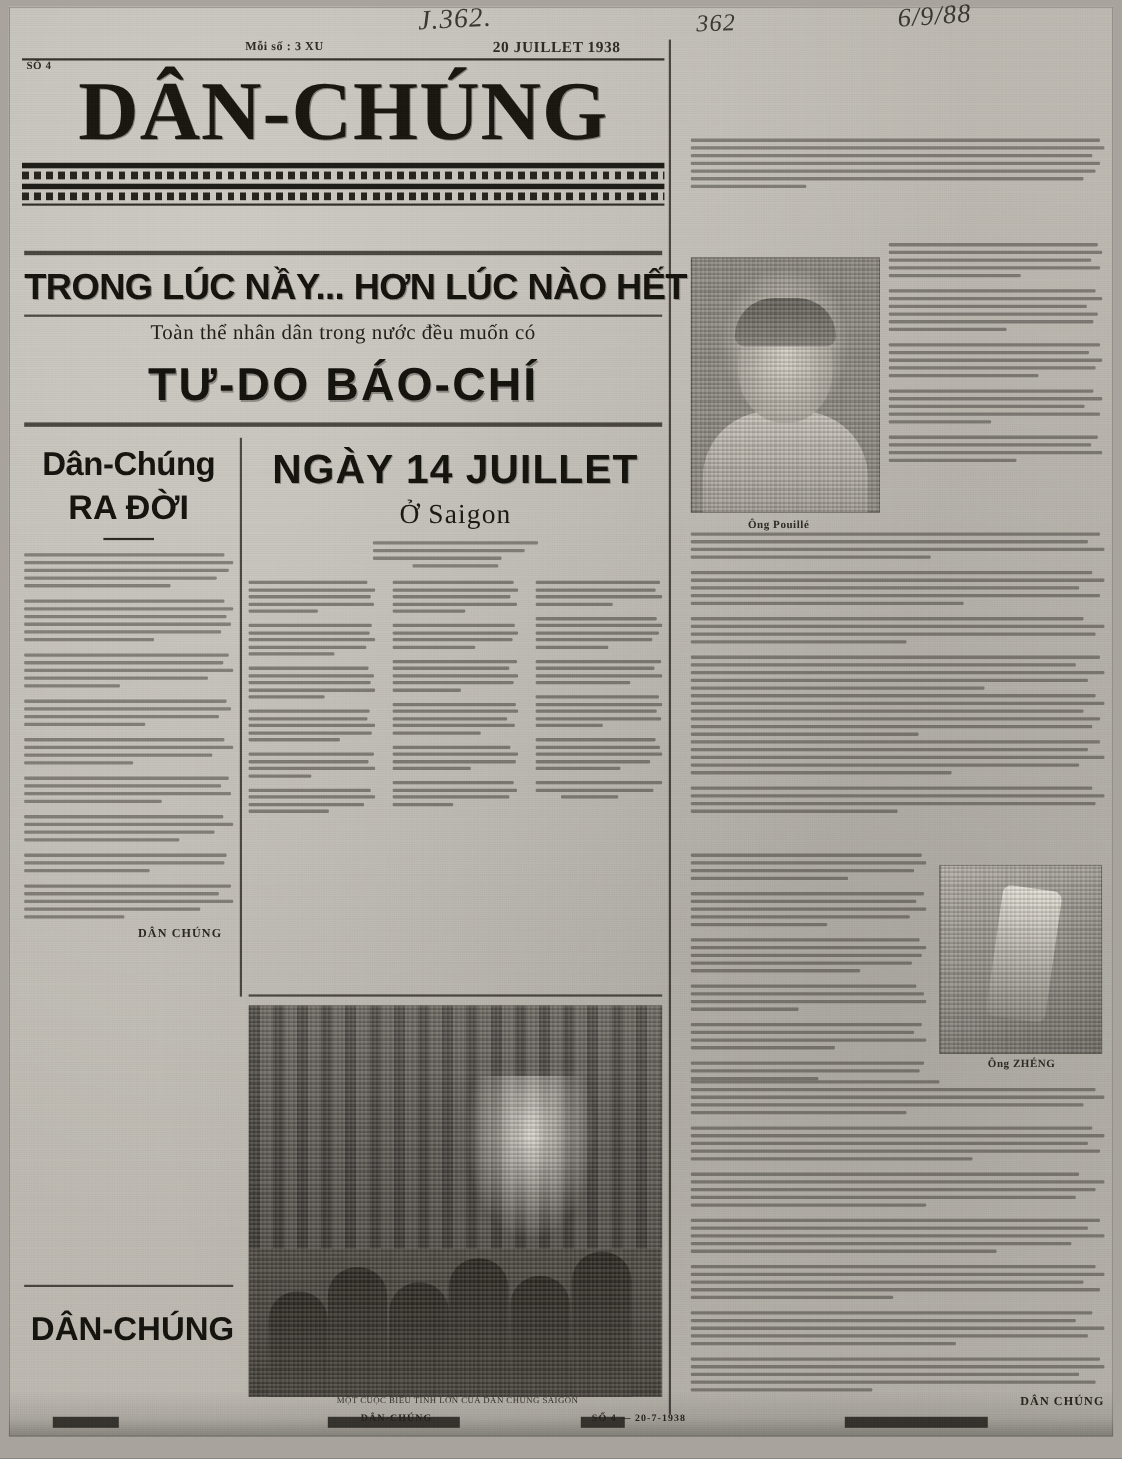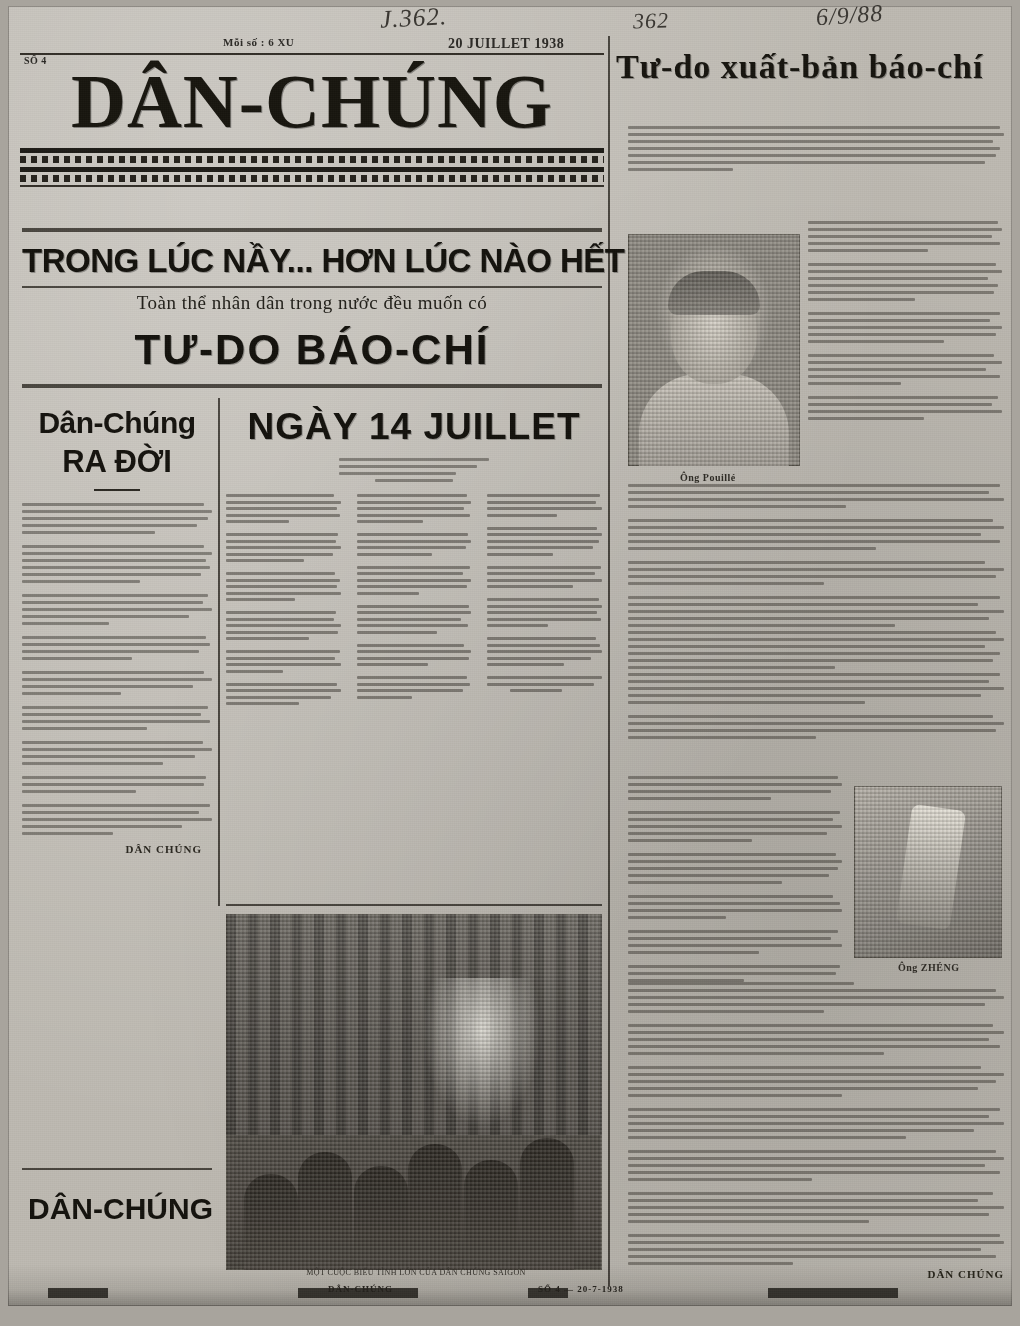--- a/index.html
+++ b/index.html
@@ -303,36 +303,35 @@
   <div class="paper">
 
     <div class="topstrip">
       <div class="hand h1">J.362.</div>
       <div class="hand h2">362</div>
       <div class="hand h3">6/9/88</div>
     </div>
 
     <div class="meta-row">
       <span class="m-left">SỐ 4</span>
-      <span class="m-mid">Mỗi số : 6 XU</span>
+      <span class="m-mid">Mỗi số : 3 XU</span>
       <span class="m-right">20 JUILLET 1938</span>
     </div>
 
     <div class="masthead">
       <div class="rule-thin"></div>
       <div class="masthead-title">DÂN-CHÚNG</div>
       <div class="rule-thick"></div>
       <div class="rule-dots"></div>
       <div class="rule-thick"></div>
       <div class="rule-dots"></div>
       <div class="rule-thin"></div>
     </div>
 
     <div class="rt-head">
-      <div class="rt-title">Tư-do  xuất-bản  báo-chí</div>
     </div>
 
     <div class="vrule" style="left:600px; top:30px; height:1250px;"></div>
 
     <div class="hrule" style="left:14px; top:222px; width:580px; height:4px;"></div>
     <div class="banner1">TRONG LÚC NẦY... HƠN LÚC NÀO HẾT</div>
     <div class="hrule" style="left:14px; top:280px; width:580px; height:2px;"></div>
     <div class="banner2">Toàn thể nhân dân trong nước đều muốn có</div>
     <div class="banner3">TƯ-DO BÁO-CHÍ</div>
     <div class="hrule" style="left:14px; top:378px; width:580px; height:4px;"></div>
@@ -397,20 +396,21 @@
 
     <div class="hrule" style="left:14px; top:1162px; width:190px;"></div>
     <div style="position:absolute; left:20px; top:1172px; width:186px;">
       <div class="cl-foot2">DÂN-CHÚNG</div>
     </div>
 
     <div class="vrule" style="left:210px; top:392px; height:508px;"></div>
 
     <div class="col-center">
       <div class="cc-title">NGÀY 14 JUILLET</div>
+      <div class="cc-sub">Ở Saigon</div>
       <div class="cc-byline lines tiny">
         <i style="width:100%"></i>
           <i style="width:92%"></i>
           <i style="width:78%"></i>
           <i style="width:52%;margin-left:24%"></i>
       </div>
 
       <div class="cc-cols">
         <div class="lines dense">
           <i style="width:94%"></i>

